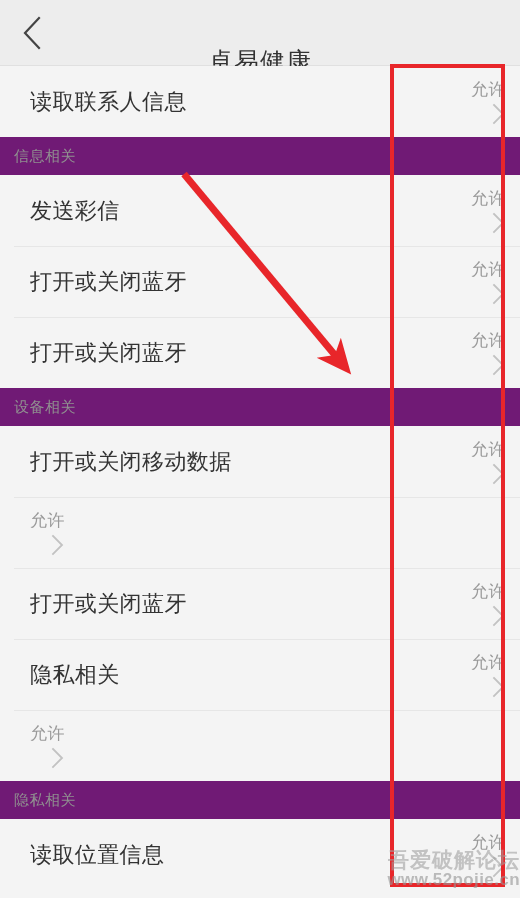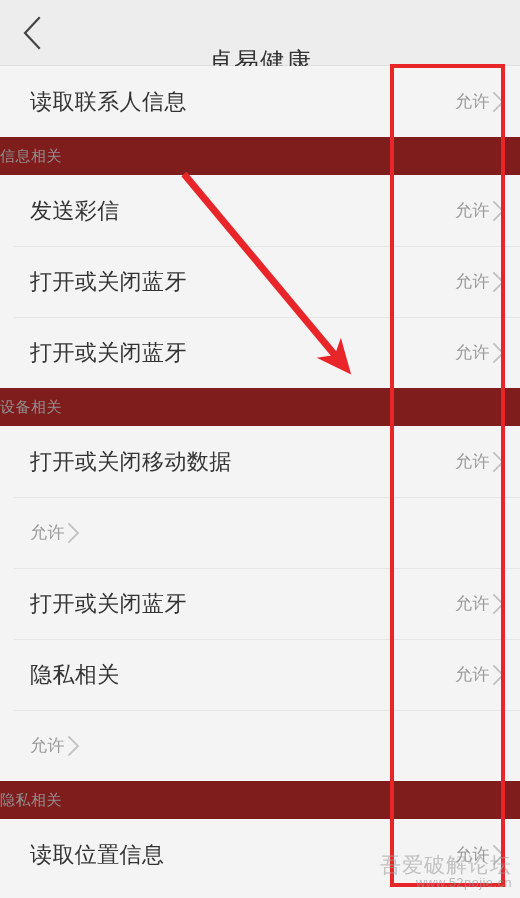--- a/index.html
+++ b/index.html
@@ -54,23 +54,24 @@
 
   
   .list {
     position: relative;
     width: 100%;
     background: #f4f4f4;
   }
 
   .section-header {
     height: 38px;
-    background: #7f1d1d;
+    background: #701a75;
     display: flex;
     align-items: center;
+    padding-left: 14px;
     font-size: 15px;
     color: #909090;
     letter-spacing: .5px;
   }
 
   .row {
     position: relative;
     height: 71px;
     background: #f4f4f4;
     display: flex;
@@ -92,20 +93,21 @@
     flex: 1;
     font-size: 22px;
     color: #333333;
     letter-spacing: .4px;
     white-space: nowrap;
   }
   .row-right {
     display: flex;
     align-items: flex-end;
     gap: 2px;
+    flex-direction: column;
   }
   .row-value {
     font-size: 17px;
     color: #9a9a9a;
     letter-spacing: .5px;
   }
   .chevron {
     width: 14px;
     height: 22px;
     display: block;
@@ -116,35 +118,36 @@
     position: absolute;
     left: 0; top: 0;
     width: 520px;
     height: 898px;
     pointer-events: none;
   }
 
   
   .watermark {
     position: absolute;
-    right: 8px;
+    right: 0;
     bottom: 8px;
     text-align: right;
     pointer-events: none;
     user-select: none;
+    font-weight: bold;
   }
   .wm-line1 {
     font-size: 21px;
     color: rgba(160,160,160,0.60);
     letter-spacing: 1px;
     line-height: 1.05;
     white-space: nowrap;
   }
   .wm-line2 {
-    font-size: 13px;
+    font-size: 17px;
     color: rgba(150,150,150,0.62);
     letter-spacing: .4px;
     line-height: 1.1;
     white-space: nowrap;
   }
 </style>
 </head>
 <body>
 
 <div id="app">

